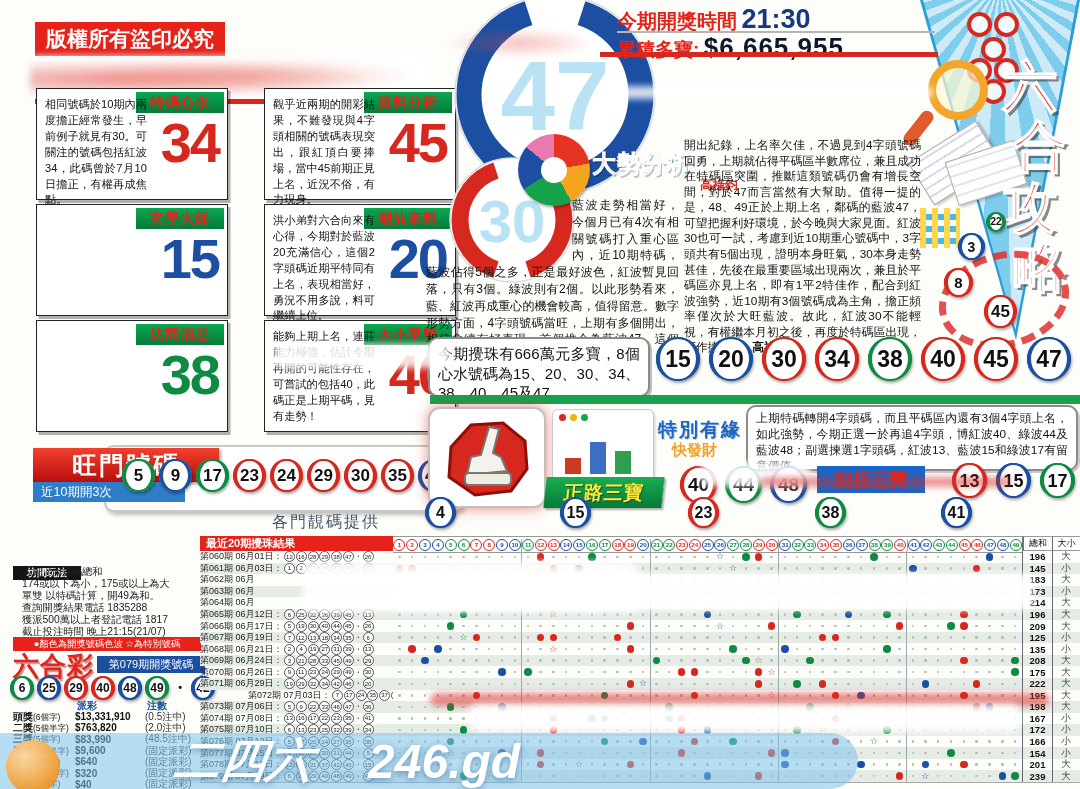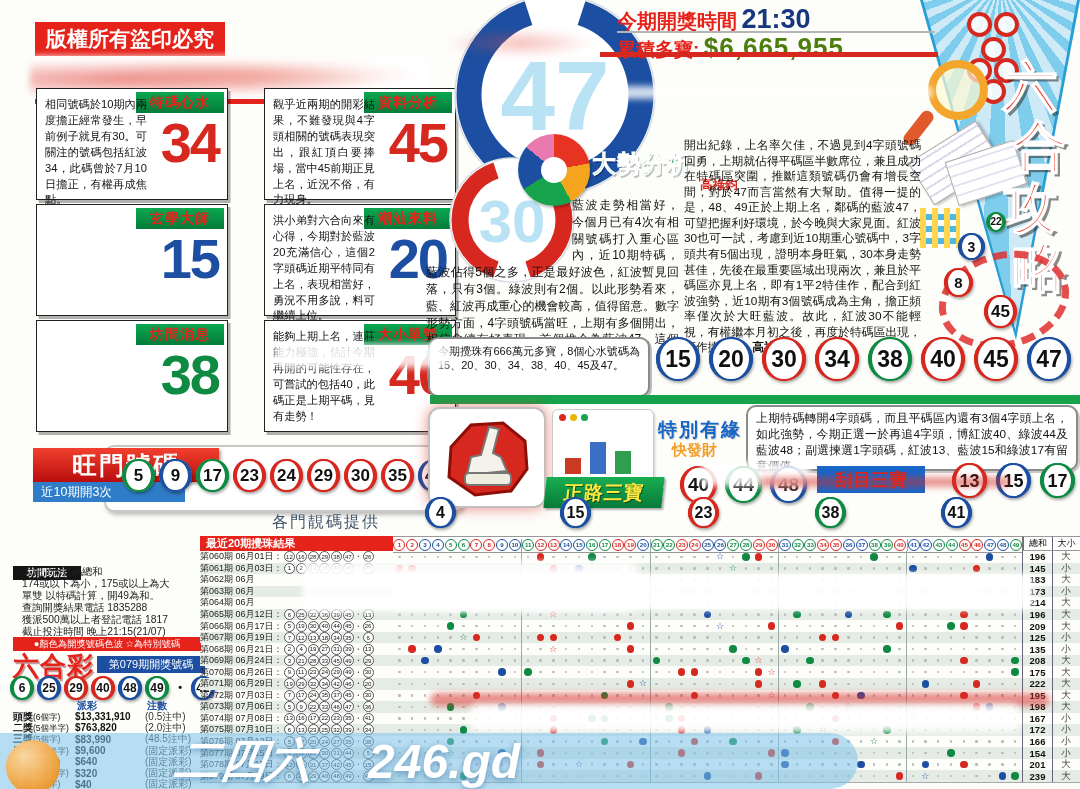--- a/index.html
+++ b/index.html
@@ -236,21 +236,21 @@
     <text x="82" y="262" text-anchor="middle" font-size="60" font-weight="bold" fill="#b9e2f4" font-family="Liberation Sans,sans-serif">30</text>
   </svg>
 
   <div class="abs" style="left:617px;top:4px;white-space:nowrap;">
     <span style="color:#e5231b;font-weight:900;font-size:20px;">今期開獎時間</span>
     <span style="color:#17377e;font-weight:900;font-size:27px;">21:30</span>
   </div>
   <div class="abs" style="left:617px;top:31px;width:318px;height:2px;background:#b5b5b5;"></div>
   <div class="abs" style="left:617px;top:32px;white-space:nowrap;">
     <span style="color:#e5231b;font-weight:900;font-size:19px;">累積多寶:</span>
-    <span style="color:#4d7c0f;font-weight:900;font-size:26px;letter-spacing:1px;">$6,665,955</span>
+    <span style="color:#0f172a;font-weight:900;font-size:26px;letter-spacing:1px;">$6,665,955</span>
   </div>
 
   <div class="abs" style="left:600px;top:52px;width:338px;height:5px;background:#d6281e;"></div>
 
   <div class="abs" style="left:518px;top:134px;width:72px;height:72px;border-radius:50%;
        background:conic-gradient(#e63322 0 22%,#f5a51d 22% 42%,#17a24c 42% 66%,#1c4fa1 66% 86%,#e87ab0 86% 100%);
        box-shadow:1px 2px 3px rgba(0,0,0,.3);"></div>
   <div class="abs" style="left:541px;top:157px;width:26px;height:26px;border-radius:50%;background:#fff;"></div>
   <div class="abs" style="left:592px;top:148px;font-size:24px;font-weight:900;letter-spacing:1px;
        color:#0fa04c;-webkit-text-stroke:.8px #fff;text-shadow:1.5px 1.5px 0 rgba(0,0,0,.25);">大勢分析</div>
@@ -262,21 +262,21 @@
     <span>藍波走勢相當好，今個月已有4次有相關號碼打入重心區內，近10期特碼，藍波佔得5個之多，正是最好波色，紅波暫見回落，只有3個。綠波則有2個。以此形勢看來，藍、紅波再成重心的機會較高，值得留意。數字形勢方面，4字頭號碼當旺，上期有多個開出，相信會續有好表現。首個推介為藍波47，這個號碼近10期曾有1次</span>
   </div>
   <div class="abs" style="left:684px;top:138px;width:237px;height:198px;
        font-size:11.8px;line-height:1.32;text-align:justify;">
     <span>開出紀錄，上名率欠佳，不過見到4字頭號碼回勇，上期就佔得平碼區半數席位，兼且成功在特碼區突圍，推斷這類號碼仍會有增長空間，對於47而言當然有大幫助。值得一提的是，48、49正於上期上名，鄰碼的藍波47，可望把握利好環境，於今晚與大家見面。紅波30也可一試，考慮到近10期重心號碼中，3字頭共有5個出現，證明本身旺氣，30本身走勢甚佳，先後在最重要區域出現兩次，兼且於平碼區亦見上名，即有1平2特佳作，配合到紅波強勢，近10期有3個號碼成為主角，擔正頻率僅次於大旺藍波。故此，紅波30不能輕視，有權繼本月初之後，再度於特碼區出現，可作捧場。</span>
     <b style="margin-left:6px;">高祿鈞</b>
   </div>
 
   <div class="abs" style="left:428px;top:337px;width:222px;height:60px;border:2px solid #8a8a8a;
        border-radius:10px;box-shadow:2px 2px 0 rgba(0,0,0,.25);background:#fff;padding:5px 8px;box-sizing:border-box;
-       font-size:11px;line-height:1.3;text-align:justify;">今期攪珠有666萬元多寶，8個心水號碼為15、20、30、34、38、40、45及47。</div>
+       font-size:15px;line-height:1.3;text-align:justify;">今期攪珠有666萬元多寶，8個心水號碼為15、20、30、34、38、40、45及47。</div>
   <div class="abs ballrow" style="left: 656px; top: 337px; gap: 9px;">
       <span class="ball" style="--c: #1c4fa1; height: 44px; width: 44px; font-size: 23px; flex: 0 0 44px;">15</span>
       <span class="ball" style="--c: #1c4fa1; height: 44px; width: 44px; font-size: 23px; flex: 0 0 44px;">20</span>
       <span class="ball" style="--c: #d6281e; height: 44px; width: 44px; font-size: 23px; flex: 0 0 44px;">30</span>
       <span class="ball" style="--c: #d6281e; height: 44px; width: 44px; font-size: 23px; flex: 0 0 44px;">34</span>
       <span class="ball" style="--c: #0f8a43; height: 44px; width: 44px; font-size: 23px; flex: 0 0 44px;">38</span>
       <span class="ball" style="--c: #d6281e; height: 44px; width: 44px; font-size: 23px; flex: 0 0 44px;">40</span>
       <span class="ball" style="--c: #d6281e; height: 44px; width: 44px; font-size: 23px; flex: 0 0 44px;">45</span>
       <span class="ball" style="--c: #1c4fa1; height: 44px; width: 44px; font-size: 23px; flex: 0 0 44px;">47</span>
     </div>
@@ -2441,21 +2441,21 @@
           </span>
           <span class="cell">
             <span class="bdot"></span>
           </span>
         </span>
         <span class="tsum">222</span>
         <span class="tsize">大</span>
       </div>
       <div class="trow">
         <span class="tleft">
-          <span style="margin-right: 1px;">第072期 07月03日：</span>
+          <span style="margin-right: 1px; margin-left: 48px;">第072期 07月03日：</span>
           <span class="tc">7</span>
           <span class="tc">17</span>
           <span class="tc">24</span>
           <span class="tc">35</span>
           <span class="tc">37</span>
           <span class="tc">45</span>
           <span style="font-size: 8px;">・</span>
           <span class="tc">30</span>
         </span>
         <span class="cells">

